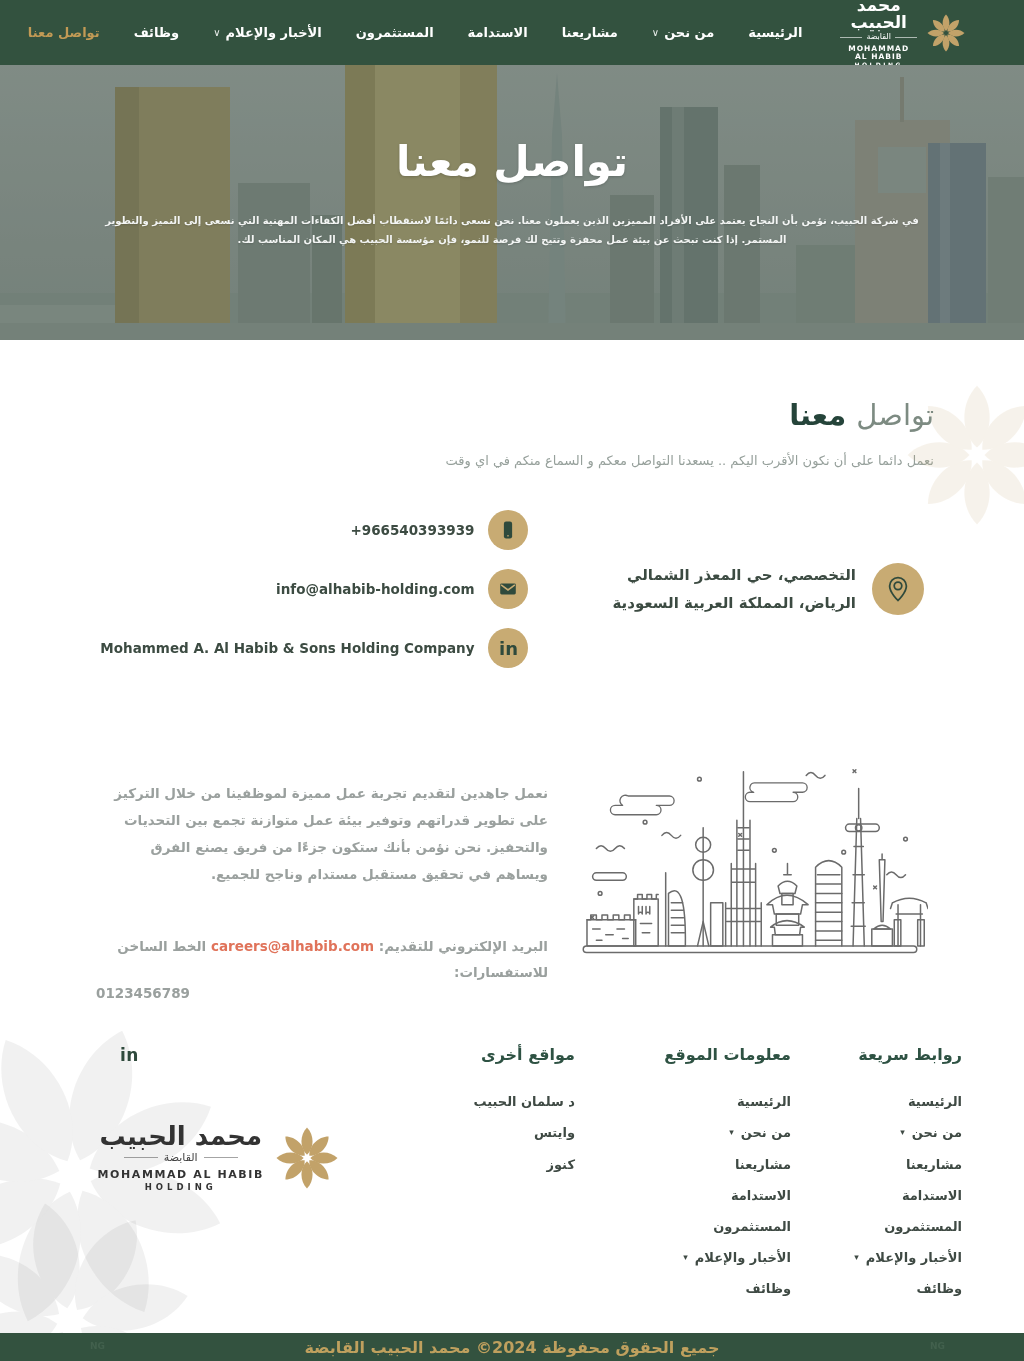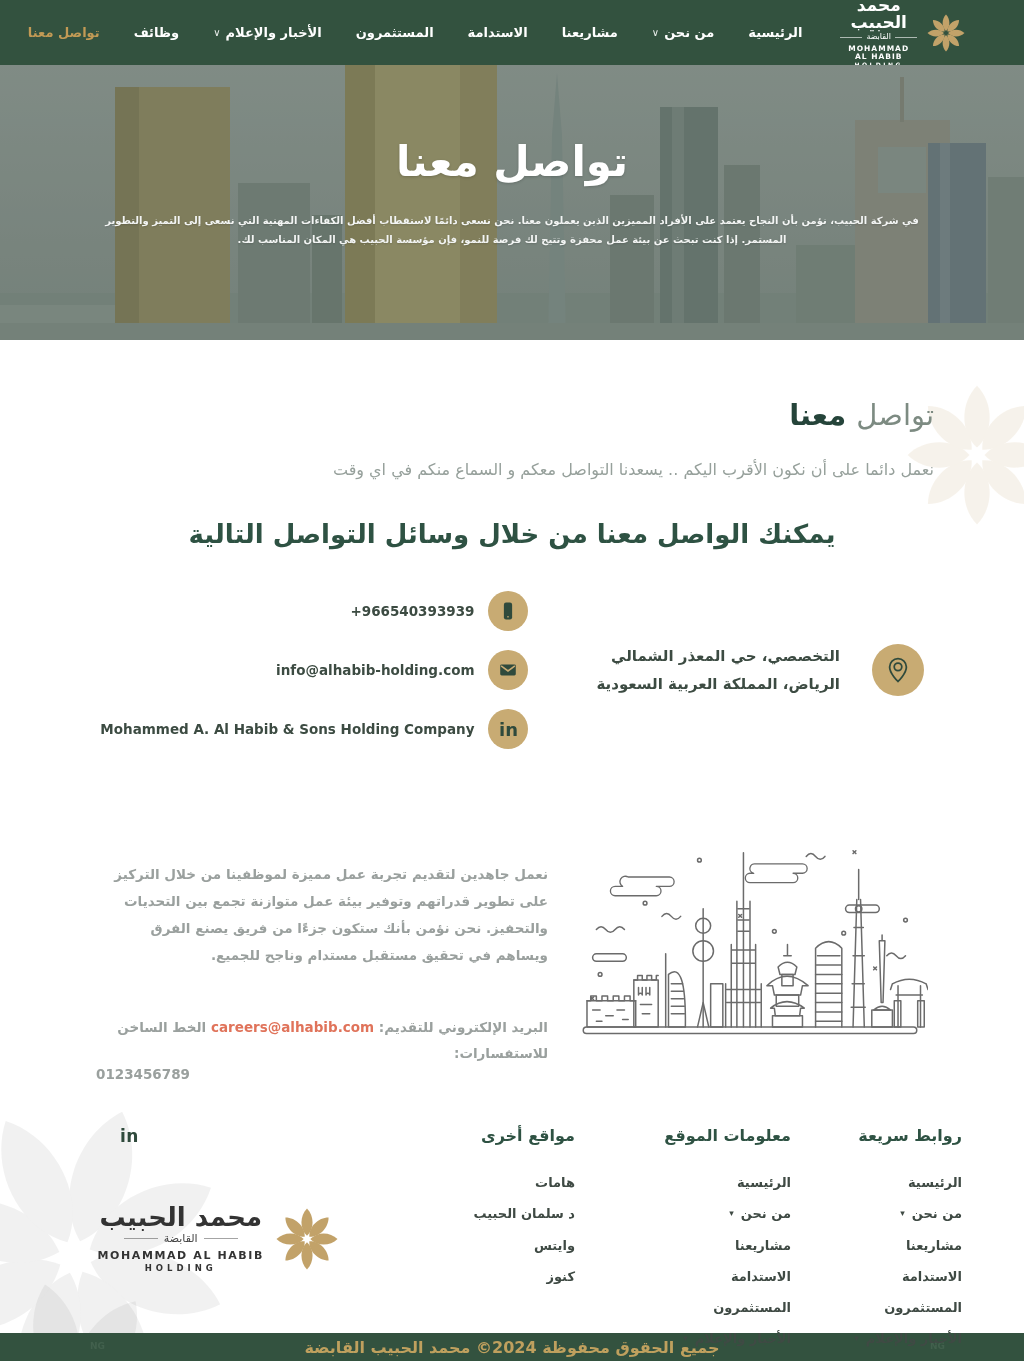--- a/index.html
+++ b/index.html
@@ -31,24 +31,24 @@
   .hero-bg { position:absolute; inset:0; width:100%; height:100%; }
   .hero-content { position:relative; z-index:2; height:100%; display:flex; flex-direction:column; align-items:center; padding-top:72px; }
   .hero-title { color:#ffffff; font-size:42px; font-weight:800; text-shadow:0 1px 3px rgba(0,0,0,.18); }
   .hero-par { color:#f3f5f4; font-size:10px; font-weight:600; line-height:1.85; text-align:center; max-width:860px; margin-top:26px; text-shadow:0 1px 2px rgba(0,0,0,.15); }
   
   .contact { position:relative; padding:58px 90px 62px; }
   .wm-title-flower { position:absolute; top:40px; left:auto; right:-28px; width:150px; height:150px; color:#C2A269; opacity:.13; }
   .contact-title { font-size:29px; text-align:right; position:relative; z-index:1; }
   .contact-title .light { color:#7D8B82; font-weight:400; }
   .contact-title .bold { color:#25443A; font-weight:700; }
-  .contact-sub { margin-top:28px; color:#96A09B; font-size:16px; text-align:right; }
+  .contact-sub { margin-top:21px; color:#96A09B; font-size:13px; text-align:right; }
   .methods-heading { margin-top:40px; text-align:center; color:#2E5243; font-size:26px; font-weight:800; }
   .contact-grid { display:flex; margin-top:42px; align-items:center; padding:0 10px; }
-  .addr-col { width:48%; display:flex; align-items:center; gap:32px; }
+  .addr-col { width:48%; display:flex; align-items:center; gap:16px; }
   .icon-circle { width:52px; height:52px; border-radius:50%; background:#C8AB73; display:flex; align-items:center; justify-content:center; flex:0 0 auto; }
   .icon-circle.small { width:40px; height:40px; }
   .addr-text { color:#3C4B42; font-size:15px; font-weight:700; line-height:1.9; text-align:right; }
   .methods-col { width:52%; display:flex; flex-direction:column; gap:19px; }
   .method-row { display:flex; align-items:center; gap:14px; cursor:pointer; }
   .method-label { color:#3C4B42; font-size:13.5px; font-weight:700; }
   .in-glyph { color:#2F4A3C; font-weight:800; font-size:18px; font-family:"DejaVu Sans",sans-serif; }
   
   .careers { display:flex; padding:38px 96px 0; gap:24px; align-items:flex-start; }
   .careers-illus { width:356px; flex:0 0 auto; margin-top:-8px; }
@@ -193,21 +193,20 @@
 
 <section class="contact">
   <svg class="wm-title-flower">
       <use href="#flower"></use>
     </svg>
   <h2 class="contact-title">
     <span class="light">تواصل</span>
     <span class="bold">معنا</span>
   </h2>
   <p class="contact-sub">نعمل دائما على أن نكون الأقرب اليكم .. يسعدنا التواصل معكم و السماع منكم في اي وقت</p>
-  <h3 class="methods-heading">يمكنك الواصل معنا من خلال وسائل التواصل التالية</h3>
 
   <div class="contact-grid">
     <div class="addr-col">
       <div class="icon-circle">
         <svg width="30" height="30" viewBox="0 0 34 34" fill="none">
           <path d="M17 30 C17 30 7.5 21 7.5 13.6 A9.5 9.5 0 1 1 26.5 13.6 C26.5 21 17 30 17 30 Z" stroke="#2F4A3C" stroke-width="2"></path>
           <circle cx="17" cy="13.4" r="4.3" stroke="#2F4A3C" stroke-width="2"></circle>
         </svg>
       </div>
       <div class="addr-text">
@@ -389,23 +388,20 @@
           </li>
         <li>
             <span>وظائف</span>
           </li>
 
       </ul>
     </div>
     <div class="fcol fcol-other">
       <div class="fcol-heading">مواقع أخرى</div>
       <ul>
-        <li>
-            <span>هامات</span>
-          </li>
         <li>
             <span>د سلمان الحبيب</span>
           </li>
         <li>
             <span>وايتس</span>
           </li>
         <li>
             <span>كنوز</span>
           </li>
       </ul>

